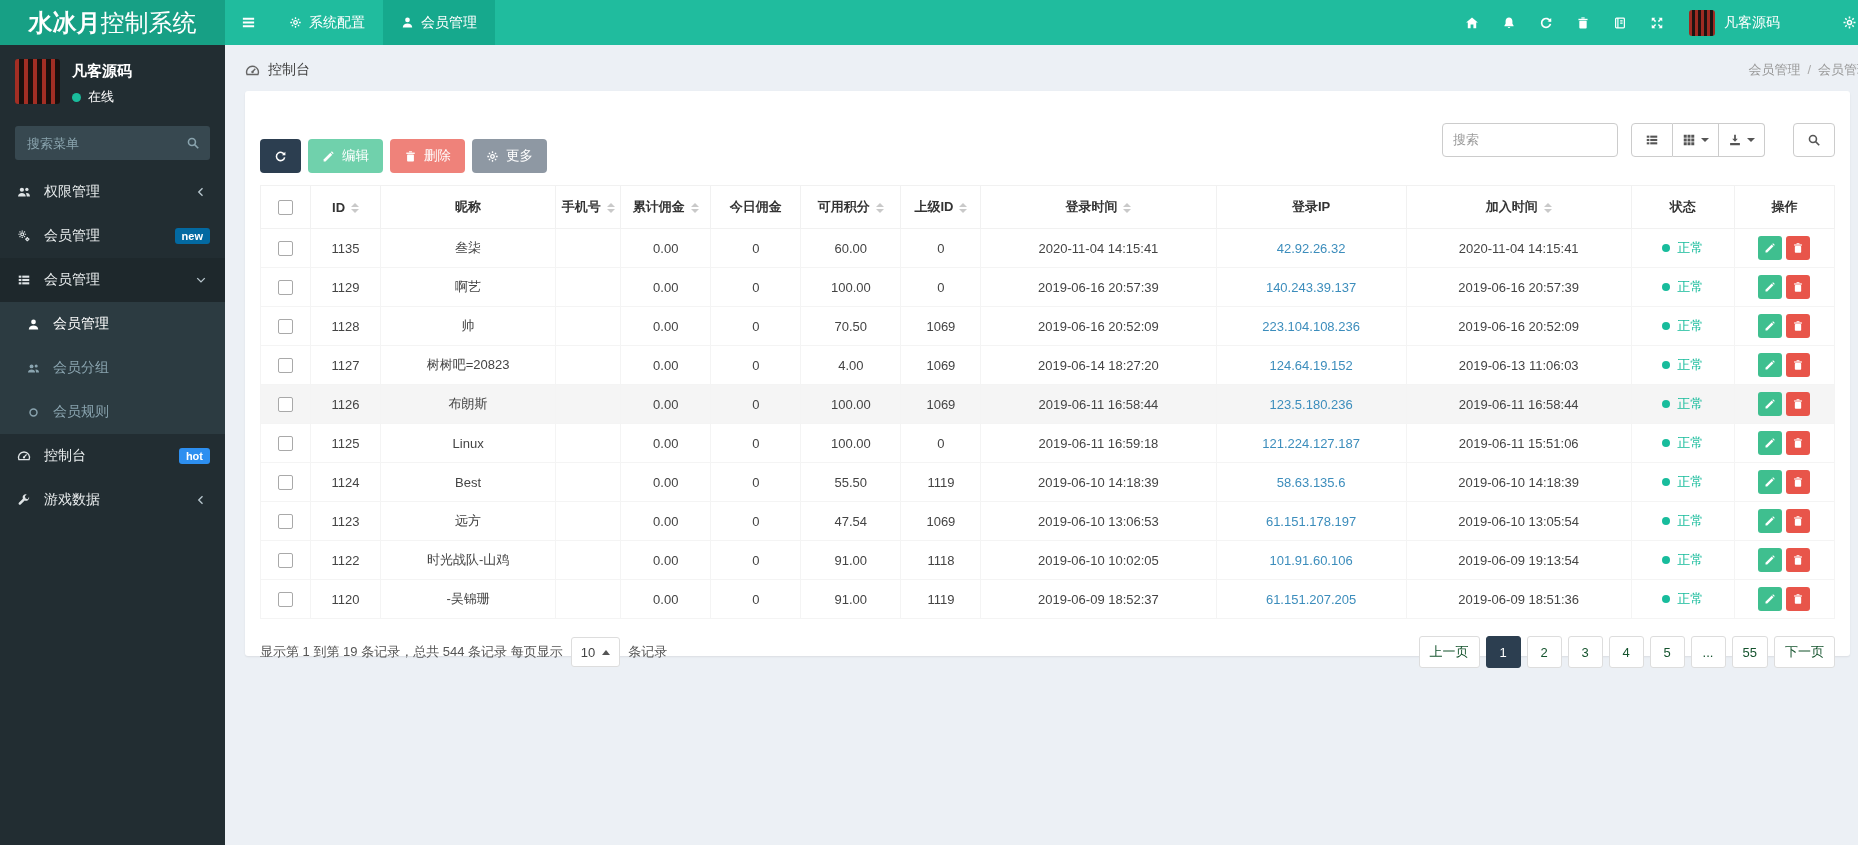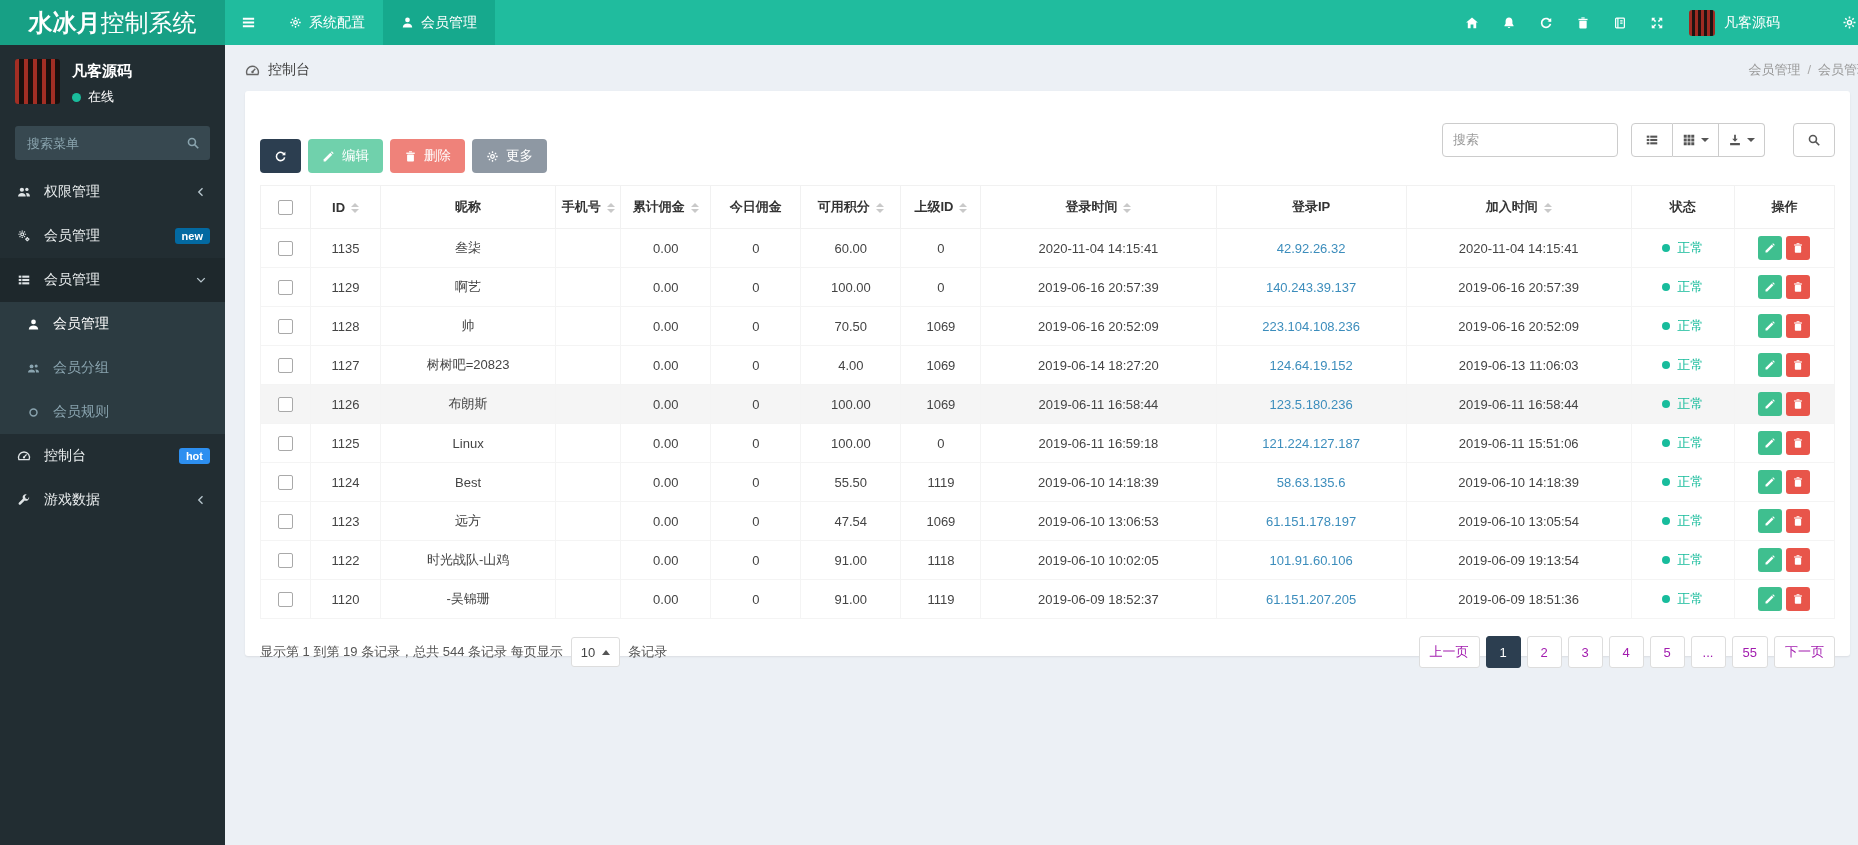--- a/index.html
+++ b/index.html
@@ -91,21 +91,21 @@
   .status-cell .dot { width:8px; height:8px; background:#18bc9c; }
   .act-btn { width:24px; height:24px; border:none; border-radius:3px; color:#fff; display:inline-flex; align-items:center; justify-content:center; margin:0 2px; cursor:pointer; font-size:12px; }
   .act-edit { background:#3fbf8f; }
   .act-del  { background:#e8554a; }
 
   
   .table-footer { display:flex; align-items:center; margin-top:17px; }
   .summary { display:flex; align-items:center; gap:8px; font-size:13px; color:#555; }
   .page-size-btn { height:30px; border:1px solid #ddd; background:#fff; border-radius:3px; color:#444; font-size:13px; display:inline-flex; align-items:center; gap:7px; padding:0 9px; cursor:pointer; font-family:inherit; }
   .pager { margin-left:auto; display:flex; gap:6px; }
-  .page-btn { min-width:35px; height:32px; border:1px solid #ddd; background:#fff; border-radius:3px; color:#a21caf; font-size:13px; display:inline-flex; align-items:center; justify-content:center; padding:0 10px; cursor:pointer; font-family:inherit; }
+  .page-btn { min-width:35px; height:32px; border:1px solid #ddd; background:#fff; border-radius:3px; color:#14532d; font-size:13px; display:inline-flex; align-items:center; justify-content:center; padding:0 10px; cursor:pointer; font-family:inherit; }
   .page-btn.active { background:#2c3e50; border-color:#2c3e50; color:#fff; }
 </style>
 </head>
 <body>
 
 <div class="header">
   <div class="logo">
       <b>水冰月</b>
       <span>控制系统</span>
     </div>

